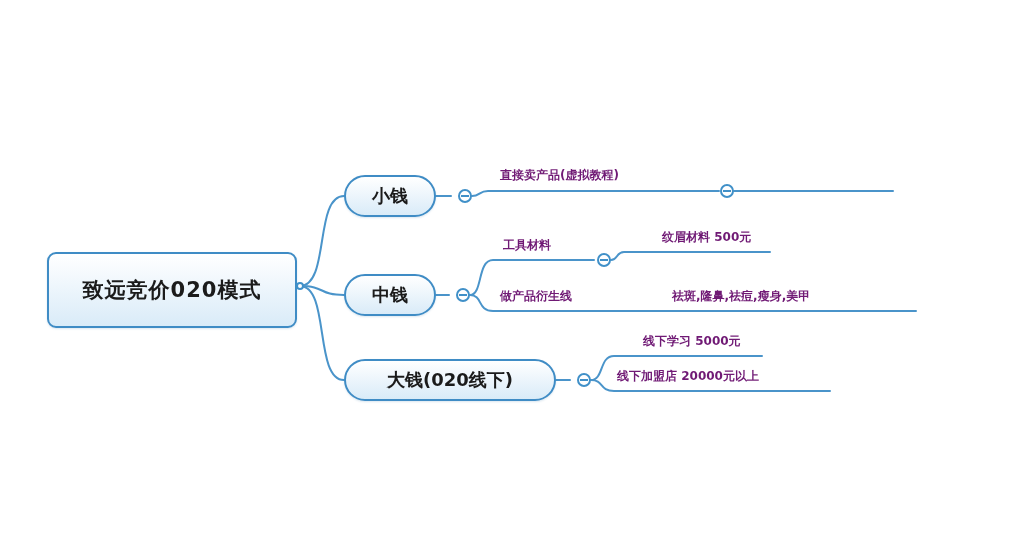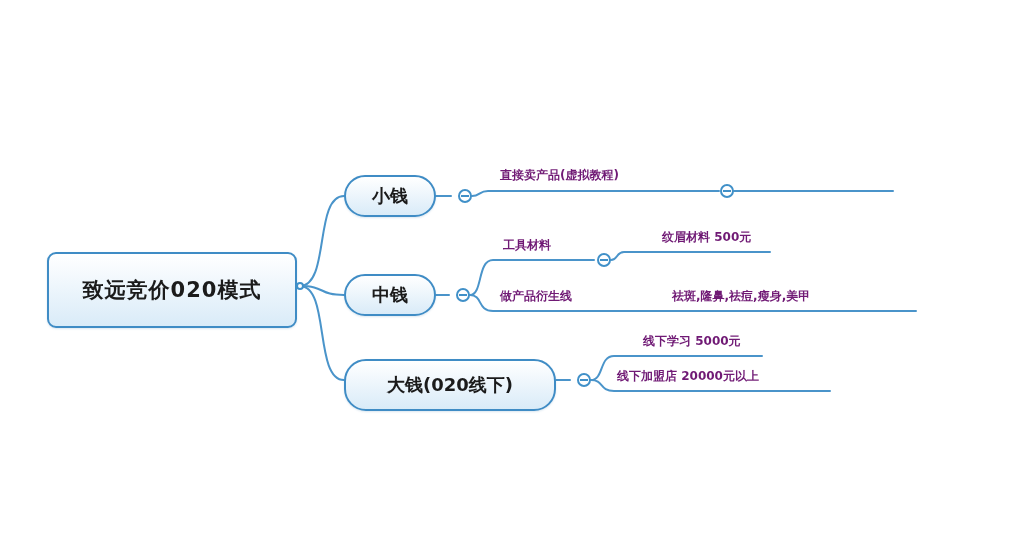--- a/index.html
+++ b/index.html
@@ -10,21 +10,21 @@
     position:absolute; display:flex; align-items:center; justify-content:center;
     font-weight:bold; color:#1b1b1b; text-align:right; white-space:nowrap;
     border:2px solid #3f8cc5;
     background:linear-gradient(180deg,#ffffff 0%,#eef6fc 45%,#d9ebf8 100%);
     box-shadow:0 1px 2px rgba(60,120,170,0.18);
   }
   .root { left:47px; top:252px; width:250px; height:76px; border-radius:9px; font-size:21px; letter-spacing:1px; }
   .pill { border-radius:22px; font-size:18px; }
   .pill-xiao  { left:344px; top:175px; width:92px;  height:42px; }
   .pill-zhong { left:344px; top:274px; width:92px;  height:42px; }
-  .pill-da    { left:344px; top:359px; width:212px; height:52px; }
+  .pill-da    { left:344px; top:359px; width:212px; height:42px; }
   .leaf { position:absolute; font-size:12px; font-weight:bold; color:#701a75; white-space:nowrap; line-height:22px;text-align:center; }
   .leaf-sell    { left:500px; top:164px; }
   .leaf-example { left:753px; top:164px; }
   .leaf-tools   { left:503px; top:234px; }
   .leaf-tprice  { left:643px; top:226px;margin-left:19px; }
   .leaf-deriv   { left:500px; top:285px; }
   .leaf-dlist   { left:672px; top:285px; }
   .leaf-study   { left:643px; top:330px; }
   .leaf-store   { left:617px; top:365px; }
   .minus {

